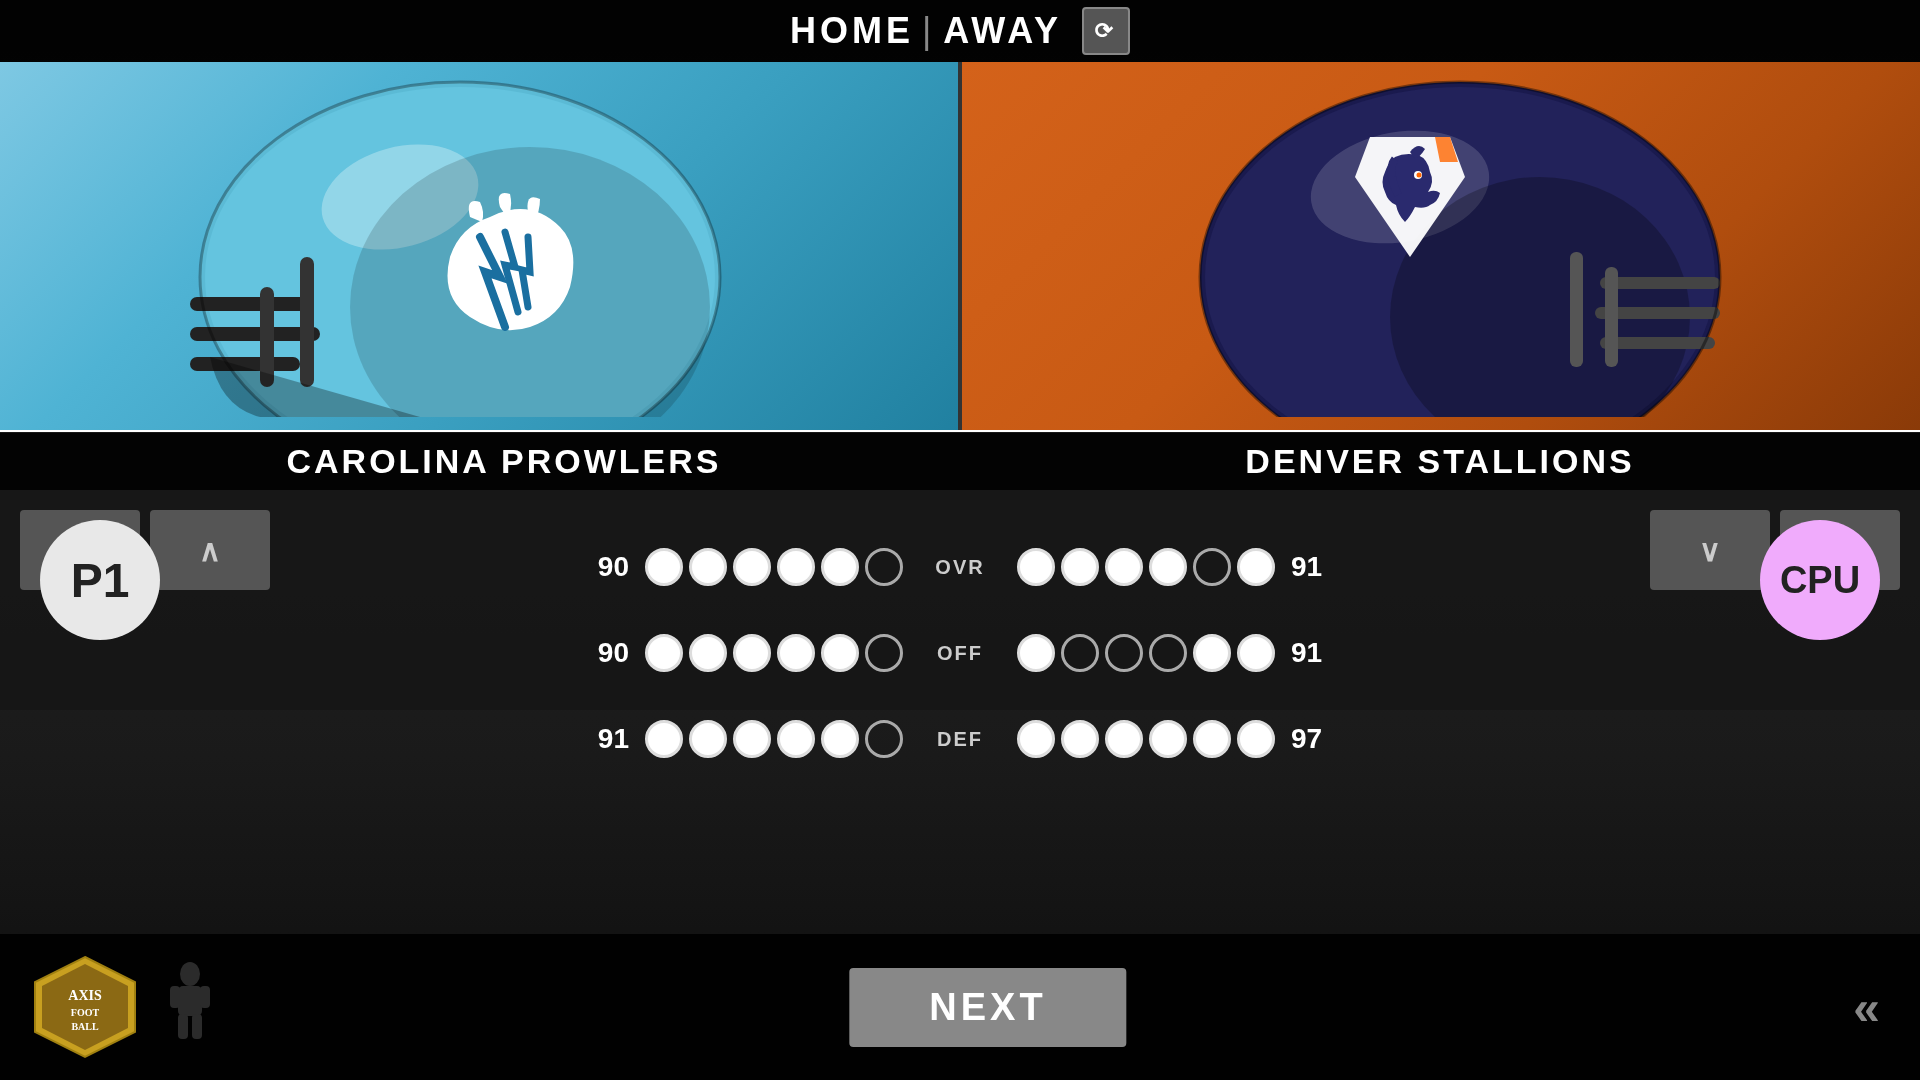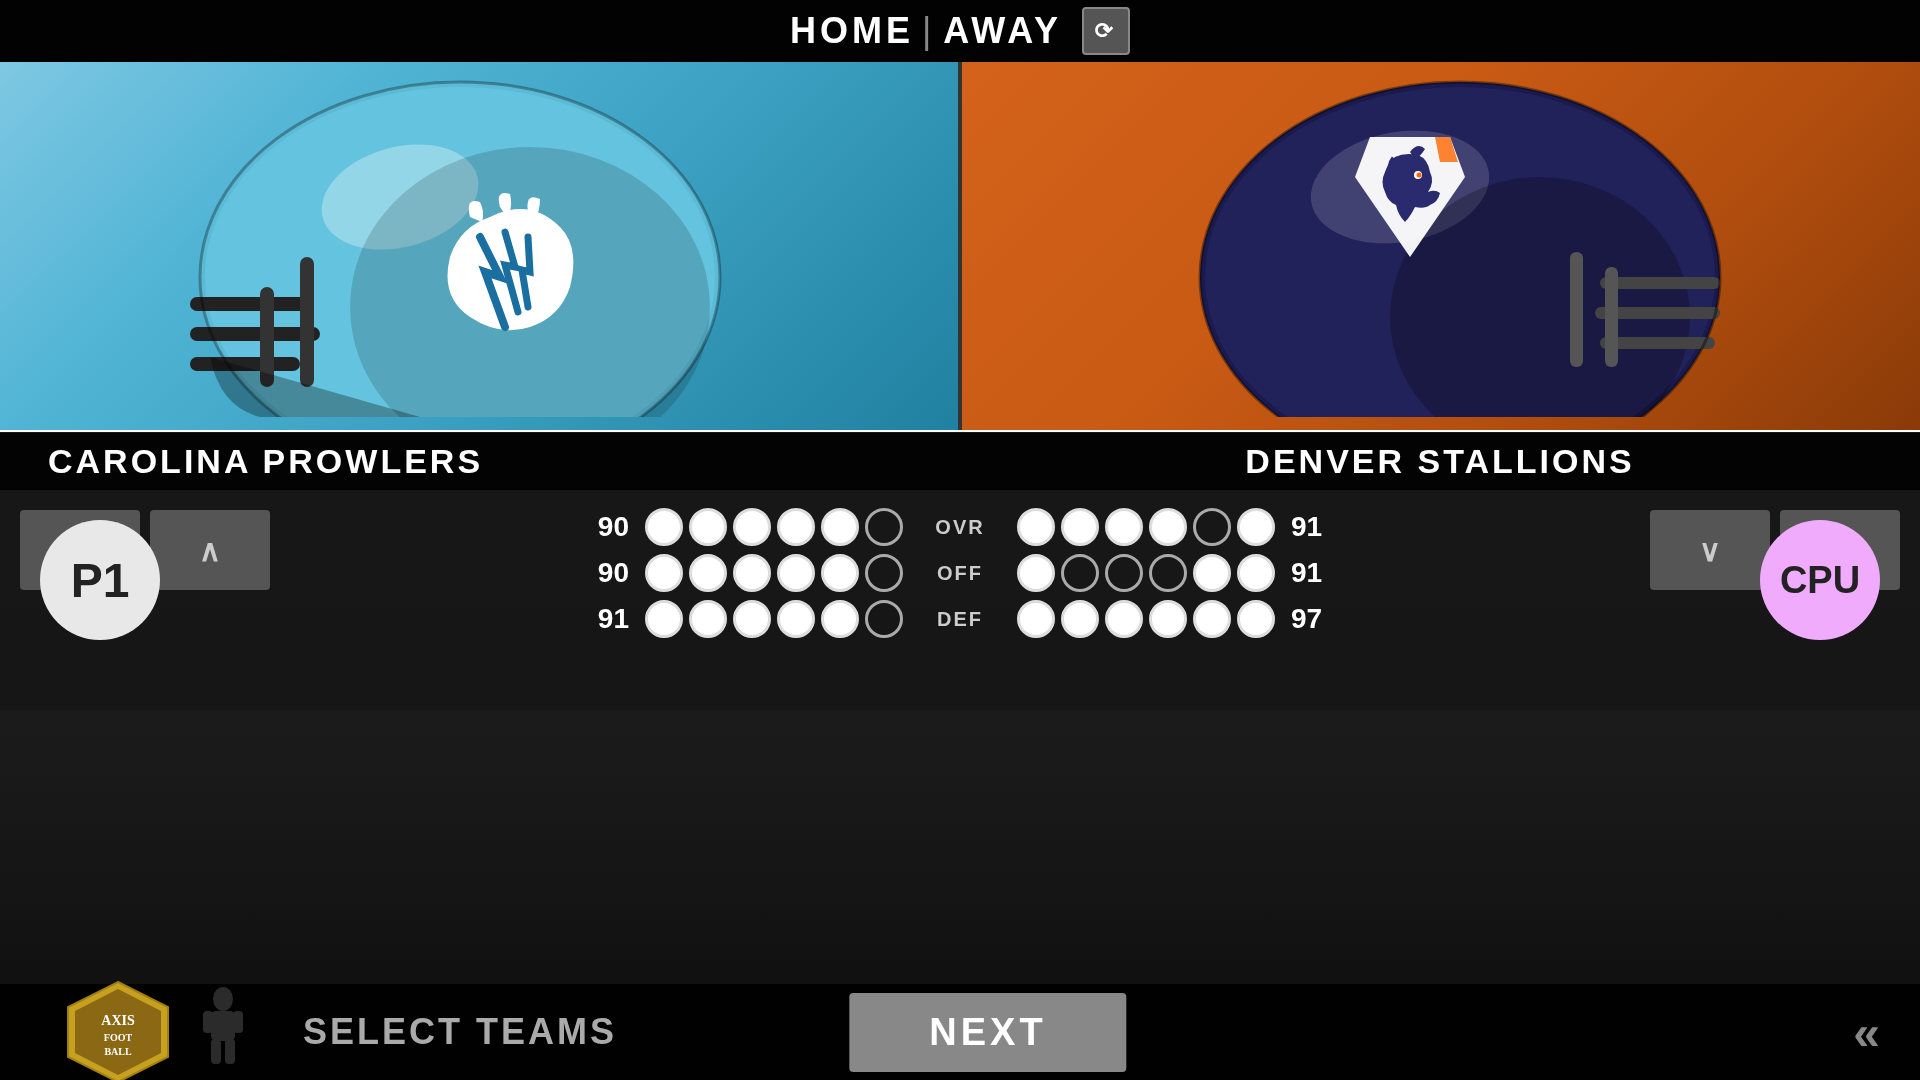--- a/index.html
+++ b/index.html
@@ -126,20 +126,21 @@
       right: 0;
       height: 58px;
       background: rgba(0,0,0,0.9);
       display: flex;
       align-items: center;
       z-index: 10;
     }
 
     .team-name-left {
       width: 50%;
+      text-align: center;
       color: #fff;
       font-size: 34px;
       font-weight: 900;
       letter-spacing: 3px;
       text-transform: uppercase;
       padding-left: 48px;
     }
 
     .team-name-right {
       width: 50%;
@@ -199,20 +200,21 @@
       flex-direction: column;
       gap: 8px;
       padding: 8px 0;
     }
 
     .stat-row {
       display: flex;
       align-items: center;
       justify-content: center;
       gap: 0;
+      margin-top: 40px;
     }
 
     .stat-score-left {
       color: #fff;
       font-size: 28px;
       font-weight: 900;
       width: 60px;
       text-align: right;
       margin-right: 16px;
     }
@@ -311,26 +313,25 @@
       font-size: 38px;
       font-weight: 900;
     }
 
     
     .bottom-bar {
       position: absolute;
       bottom: 0;
       left: 0;
       right: 0;
-      height: 96px;
+      height: 146px;
       background: rgba(0,0,0,0.9);
       display: flex;
       align-items: center;
       z-index: 20;
-      padding-left: 33px;
     }
 
     .axis-logo {
       width: 110px;
       height: 110px;
       margin-left: 30px;
       flex-shrink: 0;
     }
 
     .select-teams-label {
@@ -609,18 +610,17 @@
     <svg viewBox="0 0 60 80" width="60" height="80" style="opacity:0.5">
       <ellipse cx="30" cy="12" rx="10" ry="12" fill="#555"></ellipse>
       <rect x="18" y="24" width="24" height="30" rx="5" fill="#555"></rect>
       <rect x="10" y="24" width="10" height="22" rx="4" fill="#555"></rect>
       <rect x="40" y="24" width="10" height="22" rx="4" fill="#555"></rect>
       <rect x="18" y="52" width="10" height="25" rx="4" fill="#555"></rect>
       <rect x="32" y="52" width="10" height="25" rx="4" fill="#555"></rect>
     </svg>
   </div>
 
-  <span class="select-teams-label">SELECT TEAMS</span>
 
   <button class="next-btn">NEXT</button>
 
   <button class="back-btn">«</button>
 </div>
 
 </body></html>

